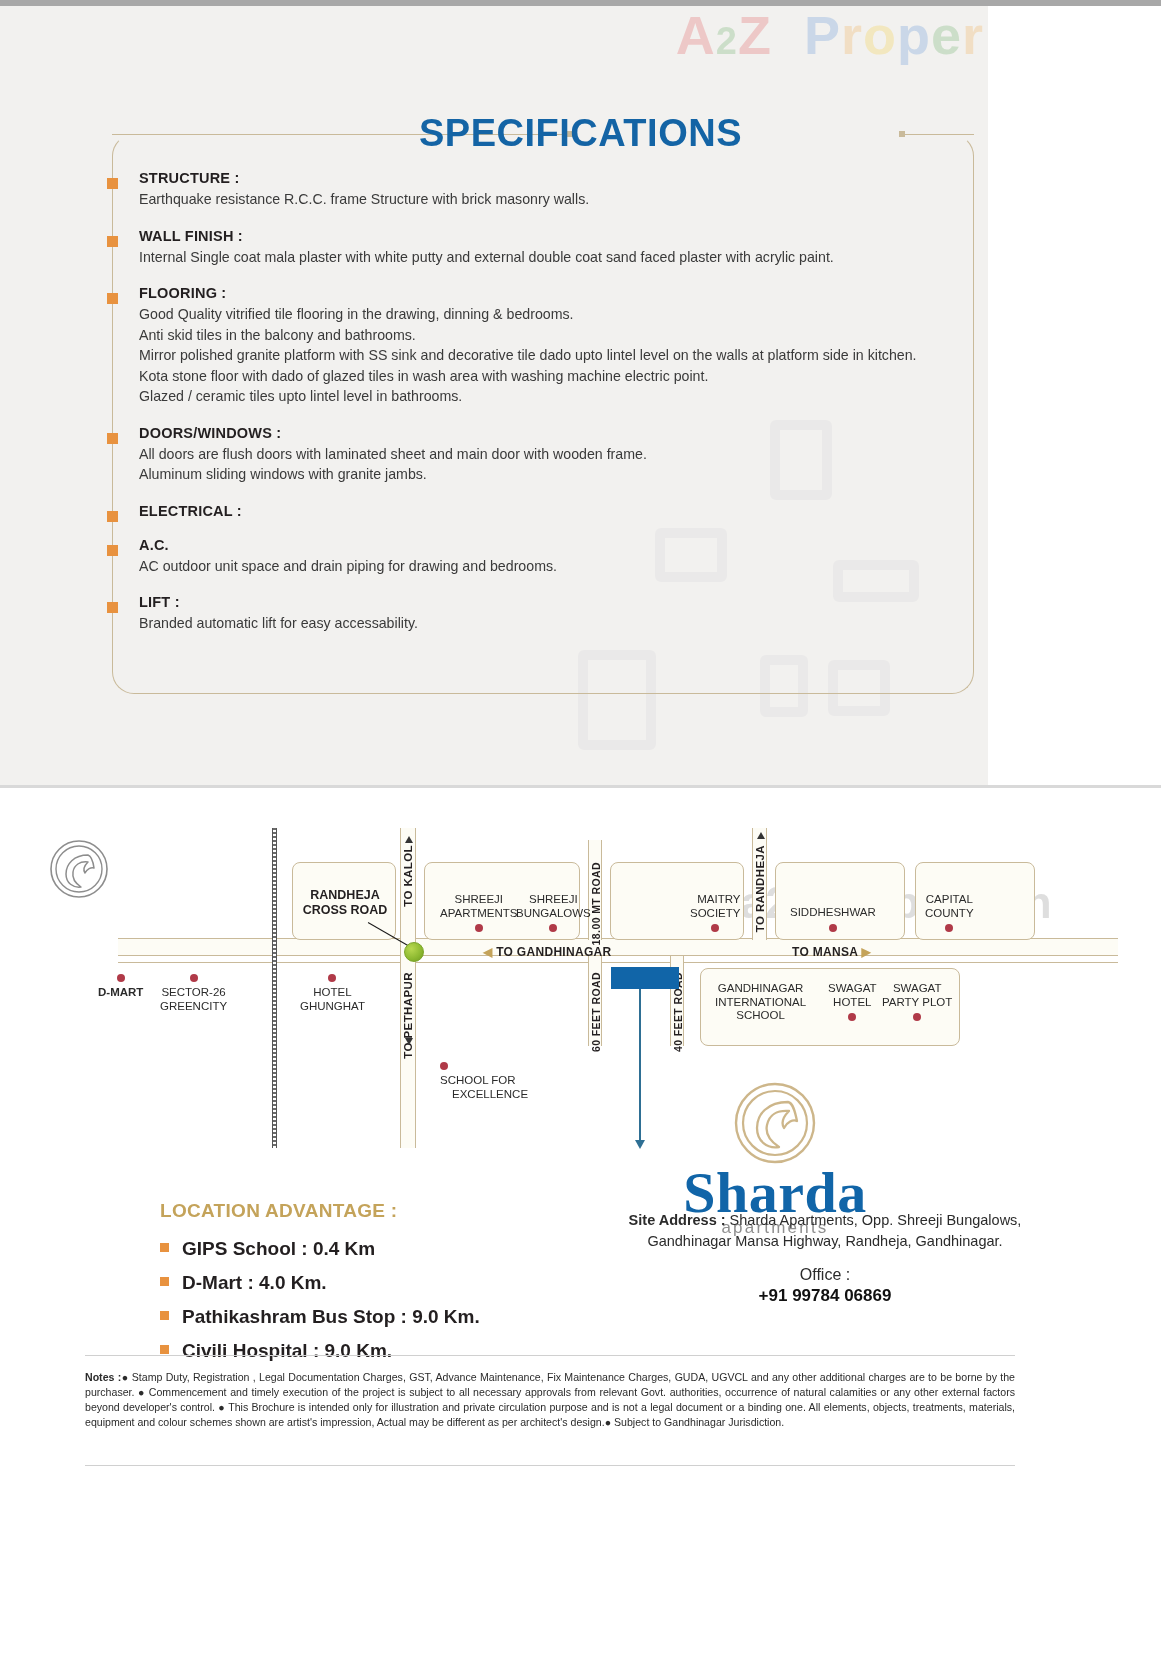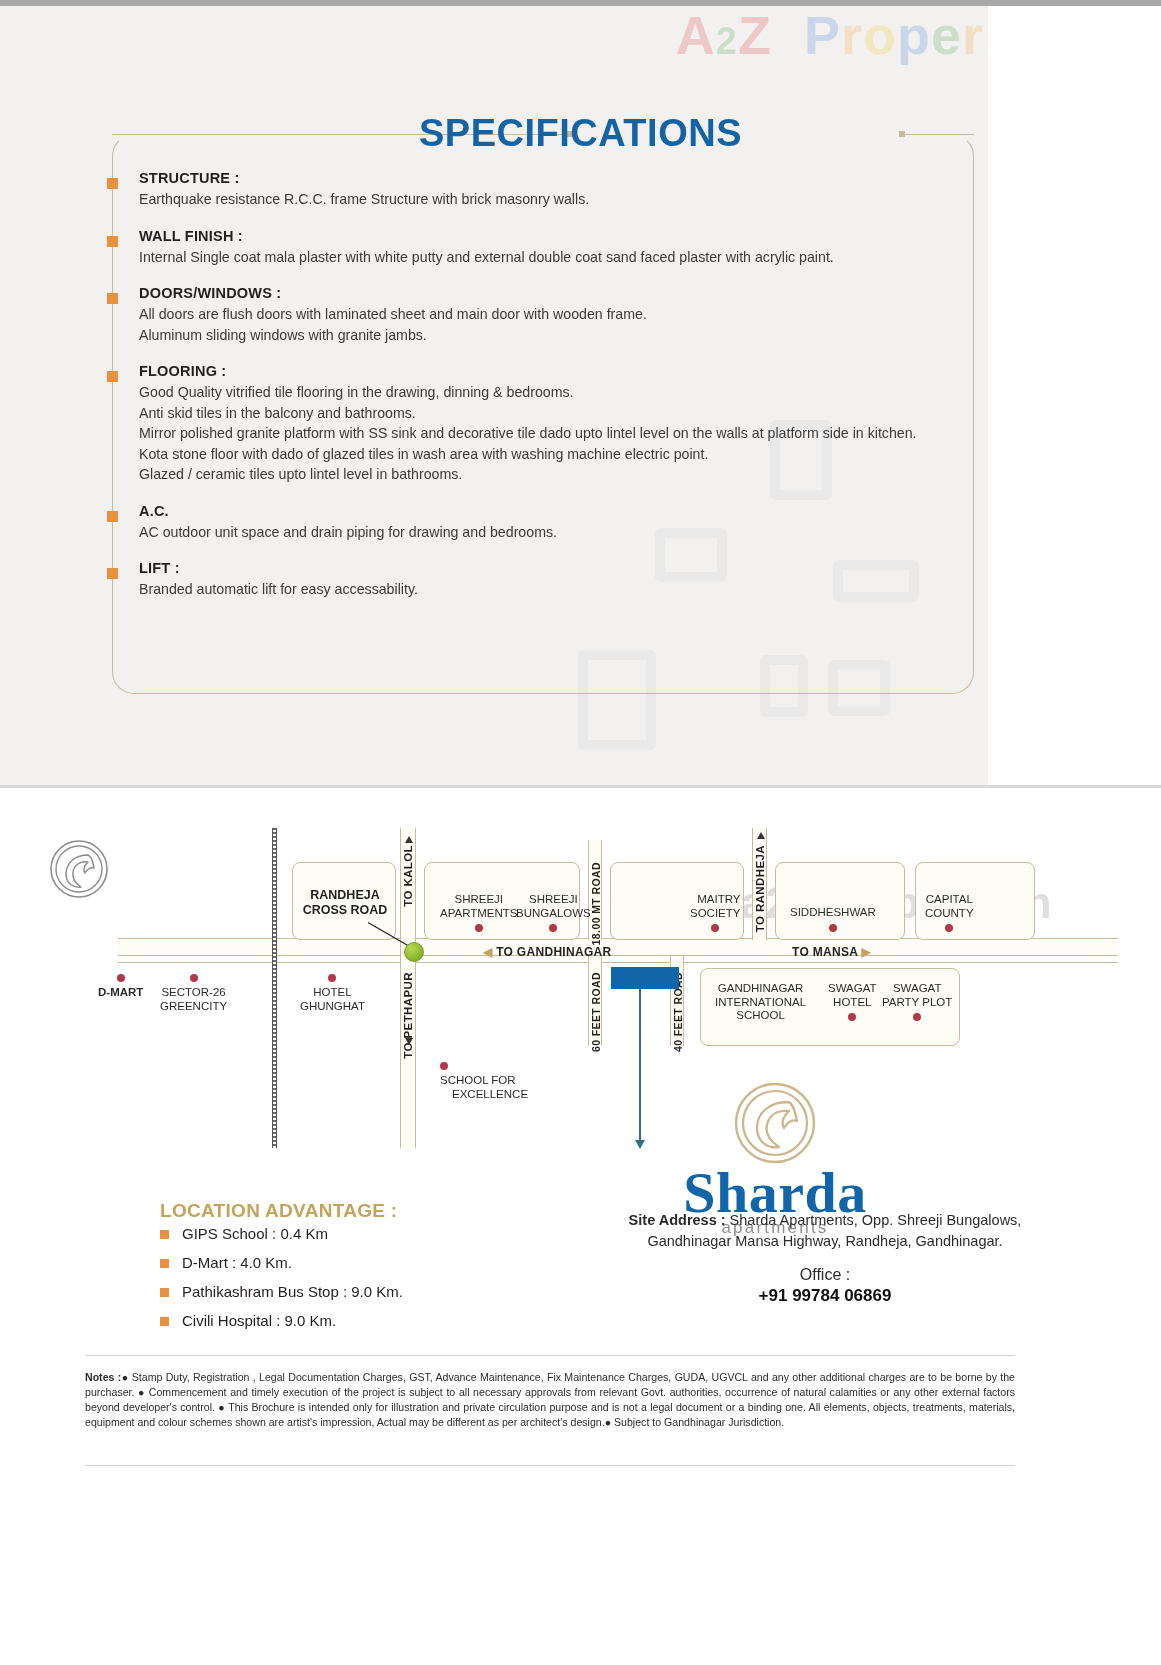--- a/index.html
+++ b/index.html
@@ -153,22 +153,22 @@
     font-size: 58px; font-weight: 700; color:#1165a8; line-height:58px;
     margin-top:-6px; letter-spacing:.5px;
   }
   .brand-sub {
     font-size: 17px; color:#8f8f8f; letter-spacing:2.2px; margin-top:-4px;
     font-family: "Liberation Sans", sans-serif;
   }
 
   
   .adv { position:absolute; left:160px; top:1200px; width:420px; }
-  .adv-title { font-size: 19px; font-weight:800; color:#c4a35a; letter-spacing:.3px; margin-bottom:3px; }
-  .adv-item { position:relative; padding-left:22px; margin-bottom:12px; font-size:15px; font-weight:400; color:#231f20; }
+  .adv-title { font-size: 19px; font-weight:800; color:#c4a35a; letter-spacing:.3px; margin-bottom:16px; }
+  .adv-item { position:relative; padding-left:22px; margin-bottom:12px; font-size:19px; font-weight:700; color:#231f20; }
   .adv-item .b { position:absolute; left:0; top:5px; width:9px; height:9px; background:#e8923f; }
 
   
   .addr { position:absolute; left:545px; top:1210px; width:560px; text-align:center; }
   .addr-line { font-size:14.5px; color:#2b2b2b; line-height:21px; }
   .addr-line b { font-weight:700; }
   .office-lbl { font-size:16px; color:#2b2b2b; margin-top:14px; }
   .office-num { font-size:17px; font-weight:800; color:#111; margin-top:2px; }
 
   
@@ -219,37 +219,38 @@
       </div>
 
       <div class="spec-item">
         <span class="spec-bullet"></span>
         <div class="spec-head">WALL FINISH :</div>
         <div class="spec-line">Internal Single coat mala plaster with white putty and external double coat sand faced plaster with acrylic paint.</div>
       </div>
 
       <div class="spec-item">
         <span class="spec-bullet"></span>
-        <div class="spec-head">DOORS/WINDOWS :</div>
-        <div class="spec-line">All doors are flush doors with laminated sheet and main door with wooden frame.</div>
-        <div class="spec-line">Aluminum sliding windows with granite jambs.</div>
-      </div>
-
-      <div class="spec-item">
-        <span class="spec-bullet"></span>
         <div class="spec-head">FLOORING :</div>
         <div class="spec-line">Good Quality vitrified tile flooring in the drawing, dinning &amp; bedrooms.</div>
         <div class="spec-line">Anti skid tiles in the balcony and bathrooms.</div>
         <div class="spec-line">Mirror polished granite platform with SS sink and decorative tile dado upto lintel level on the walls at platform side in kitchen.</div>
         <div class="spec-line">Kota stone floor with dado of glazed tiles in wash area with washing machine electric point.</div>
         <div class="spec-line">Glazed / ceramic tiles upto lintel level in bathrooms.</div>
       </div>
 
       <div class="spec-item">
         <span class="spec-bullet"></span>
+        <div class="spec-head">DOORS/WINDOWS :</div>
+        <div class="spec-line">All doors are flush doors with laminated sheet and main door with wooden frame.</div>
+        <div class="spec-line">Aluminum sliding windows with granite jambs.</div>
+      </div>
+
+      <div class="spec-item">
+        <span class="spec-bullet"></span>
+        <div class="spec-head">ELECTRICAL :</div>
       </div>
 
       <div class="spec-item">
         <span class="spec-bullet"></span>
         <div class="spec-head">A.C.</div>
         <div class="spec-line">AC outdoor unit space and drain piping for drawing and bedrooms.</div>
       </div>
 
       <div class="spec-item">
         <span class="spec-bullet"></span>

